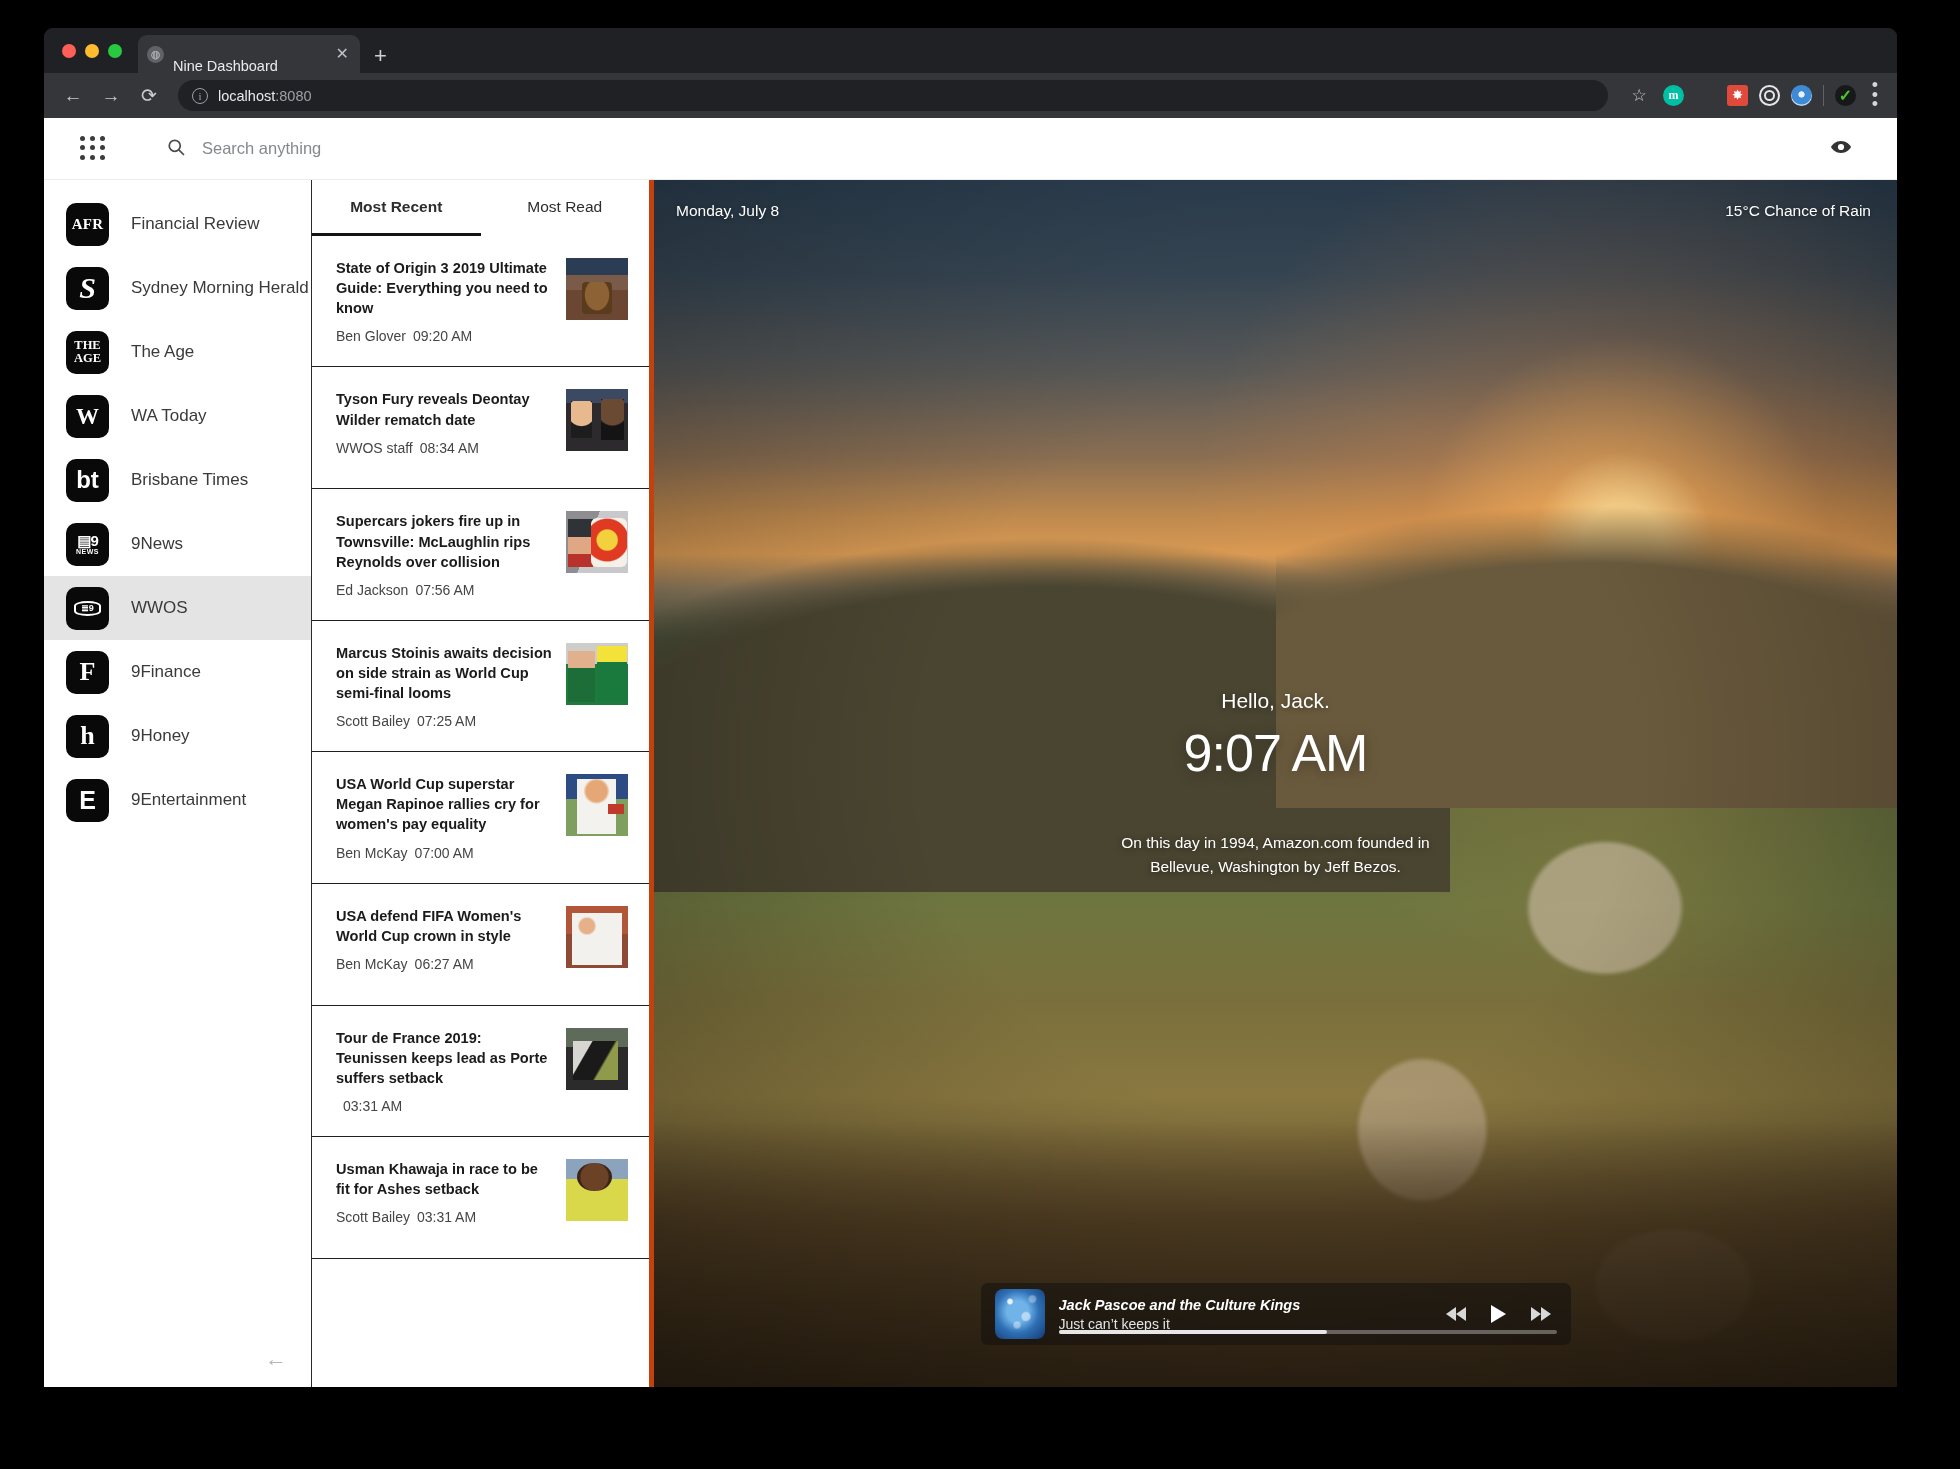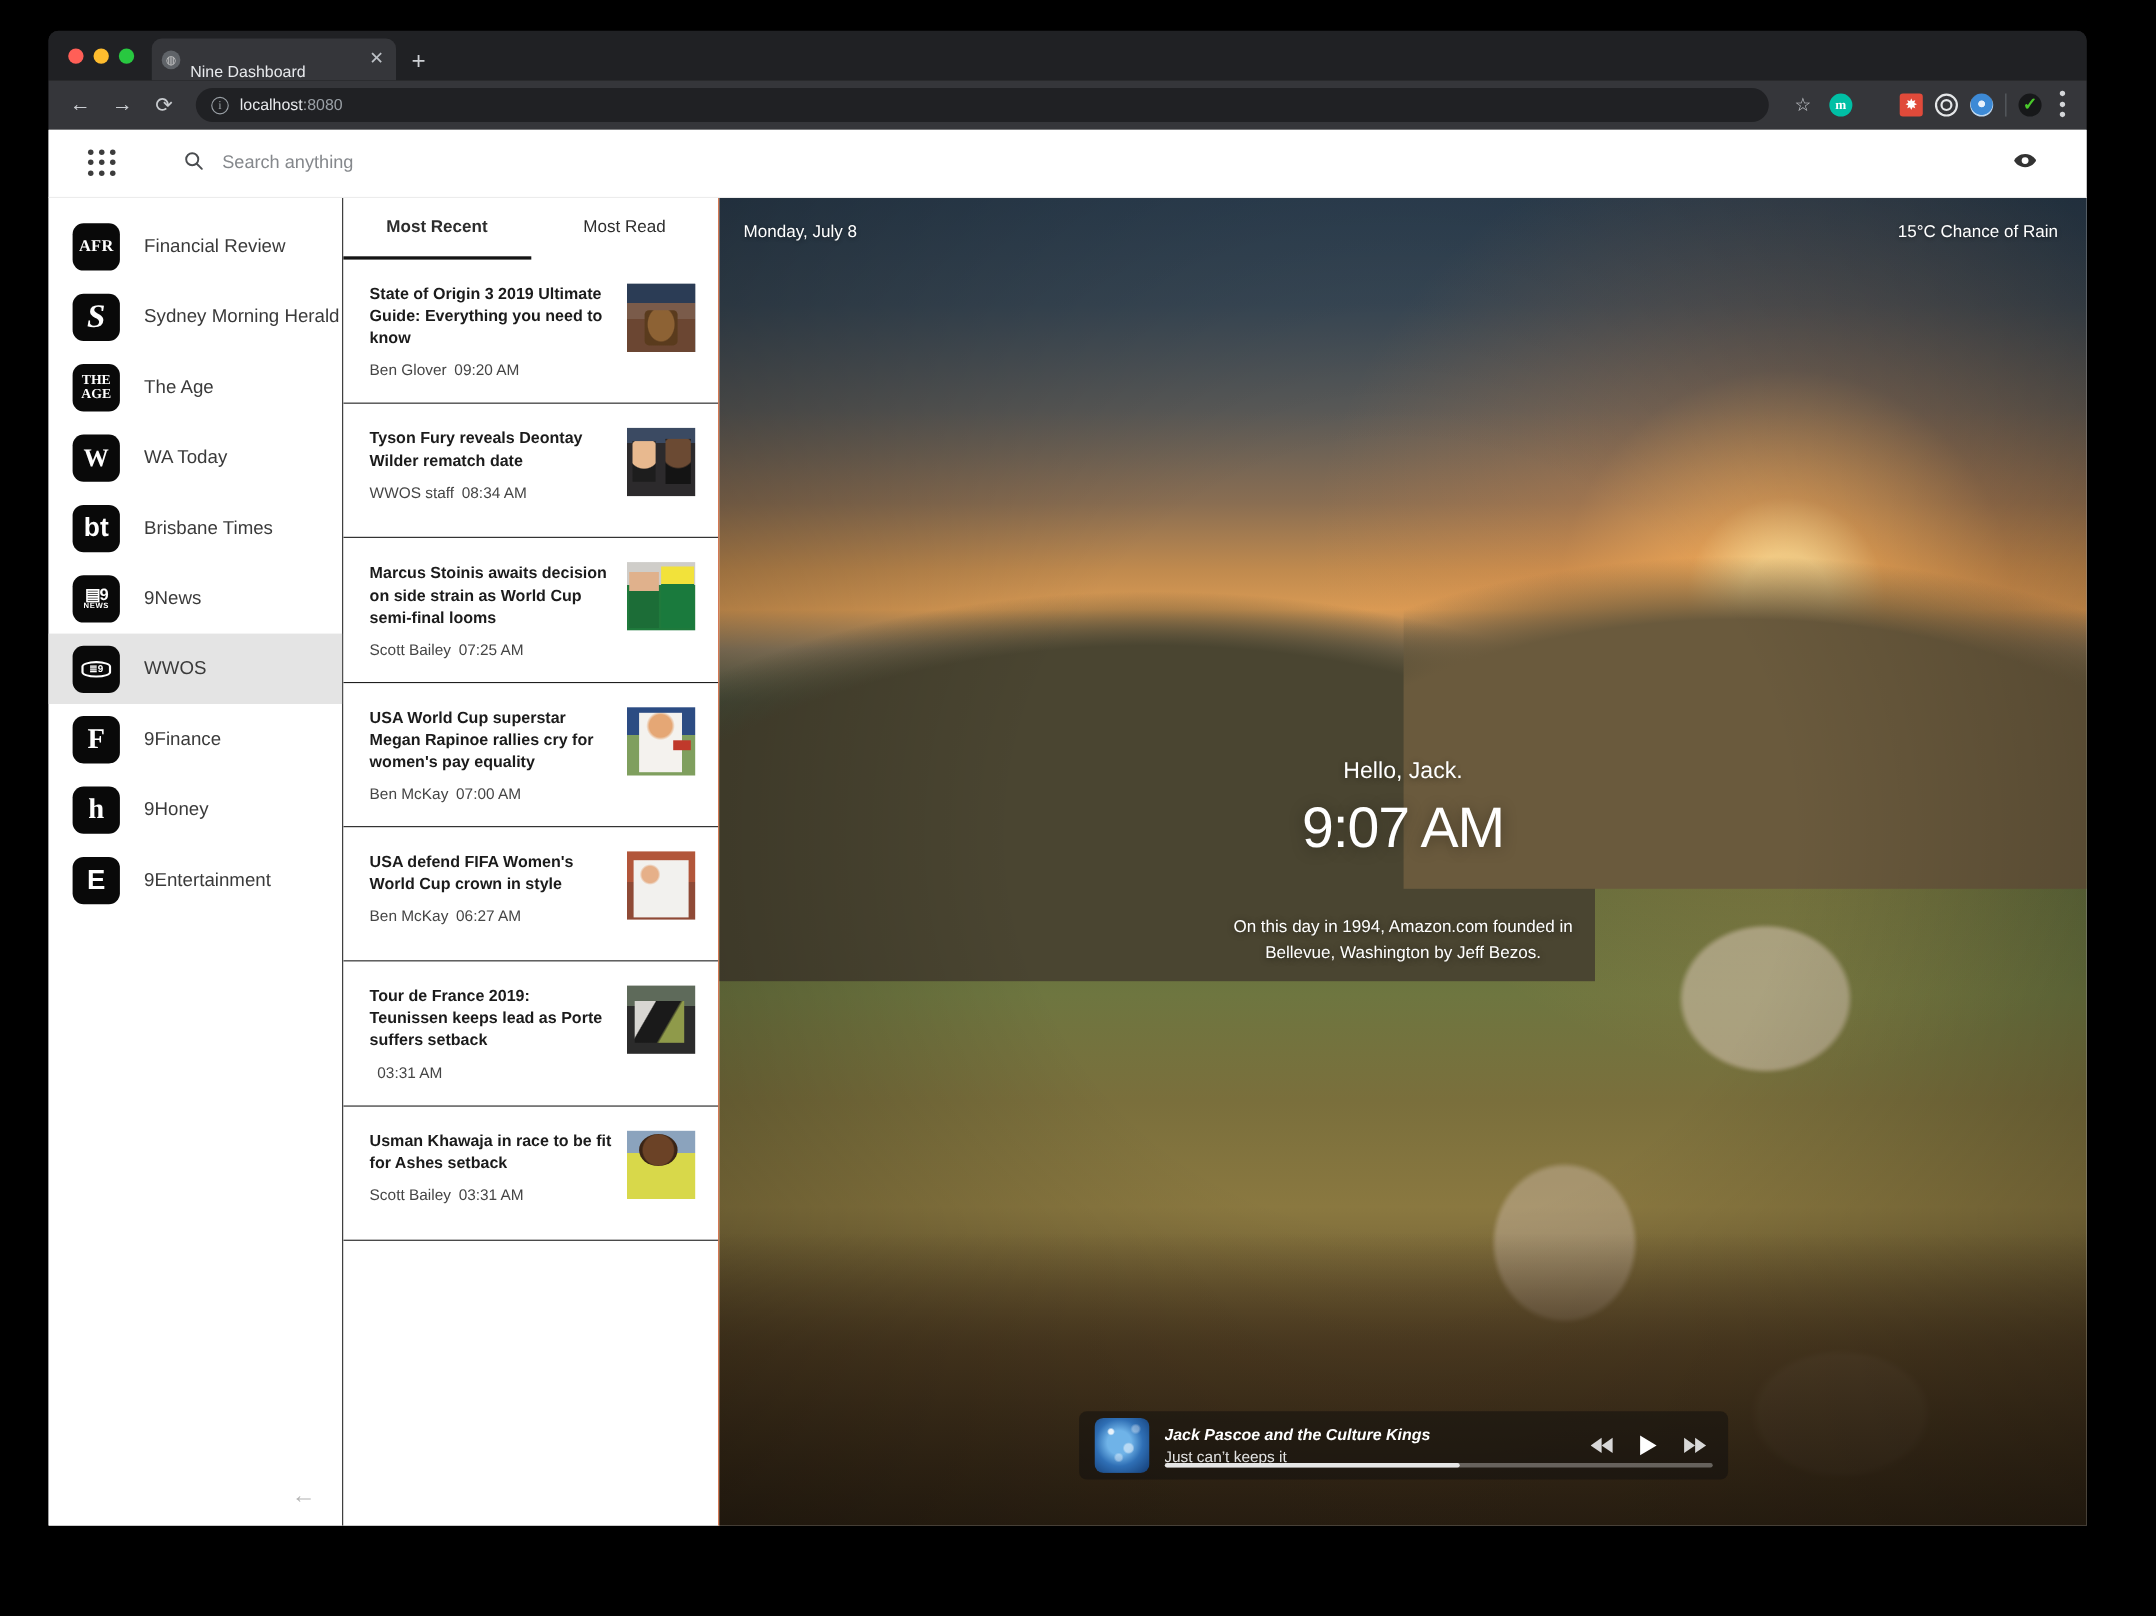--- a/index.html
+++ b/index.html
@@ -149,21 +149,21 @@
   .brand-logo.ent  { font-size: 25px; font-family:"Liberation Sans",sans-serif;}
   .sidebar-label { font-size: 17px; color: #3a3a3a; font-weight: 500; white-space: nowrap; }
   #sidebar-collapse {
     height: 56px; display: flex; align-items: center; justify-content: flex-end;
     padding-right: 24px; color: #b5b5b5; font-size: 22px;
   }
 
   
   #news-panel {
     width: 342px; flex: none; background: #fff;
-    border-right: 1px solid #c2410c; display: flex; flex-direction: column;
+    border-right: 5px solid #c2410c; display: flex; flex-direction: column;
   }
   #news-tabs { display: flex; height: 56px; flex: none; }
   .news-tab {
     flex: 1; display: flex; align-items: center; justify-content: center;
     font-size: 15.5px; color: #2d2d2d; font-weight: 500;
     border-bottom: 3px solid transparent; cursor: pointer;
   }
   .news-tab.active { border-bottom-color: #141414; font-weight: 700; }
   #news-list { flex: 1; overflow: hidden; }
   .news-item {
@@ -463,20 +463,27 @@
             </div>
             <div class="news-item">
               <div class="news-text">
                 <div class="news-title">Tyson Fury reveals Deontay Wilder rematch date</div>
                 <div class="news-meta"><span>WWOS staff</span><span class="sp"></span><span>08:34 AM</span></div>
               </div>
               <div class="news-thumb thumb-fury"></div>
             </div>
             <div class="news-item">
               <div class="news-text">
+                <div class="news-title">Supercars jokers fire up in Townsville: McLaughlin rips Reynolds over collision</div>
+                <div class="news-meta"><span>Ed Jackson</span><span class="sp"></span><span>07:56 AM</span></div>
+              </div>
+              <div class="news-thumb thumb-super"></div>
+            </div>
+            <div class="news-item">
+              <div class="news-text">
                 <div class="news-title">Marcus Stoinis awaits decision on side strain as World Cup semi-final looms</div>
                 <div class="news-meta"><span>Scott Bailey</span><span class="sp"></span><span>07:25 AM</span></div>
               </div>
               <div class="news-thumb thumb-stoinis"></div>
             </div>
             <div class="news-item">
               <div class="news-text">
                 <div class="news-title">USA World Cup superstar Megan Rapinoe rallies cry for women's pay equality</div>
                 <div class="news-meta"><span>Ben McKay</span><span class="sp"></span><span>07:00 AM</span></div>
               </div>

